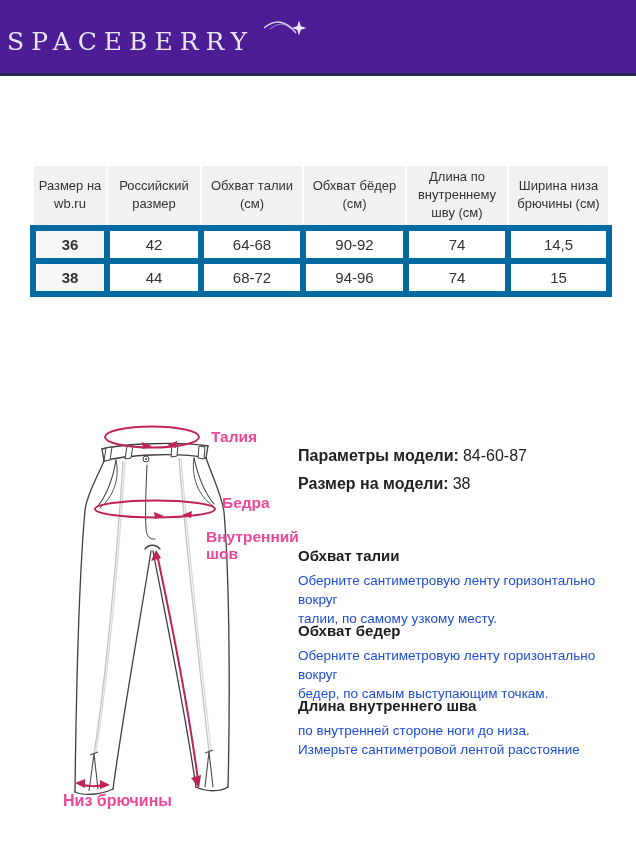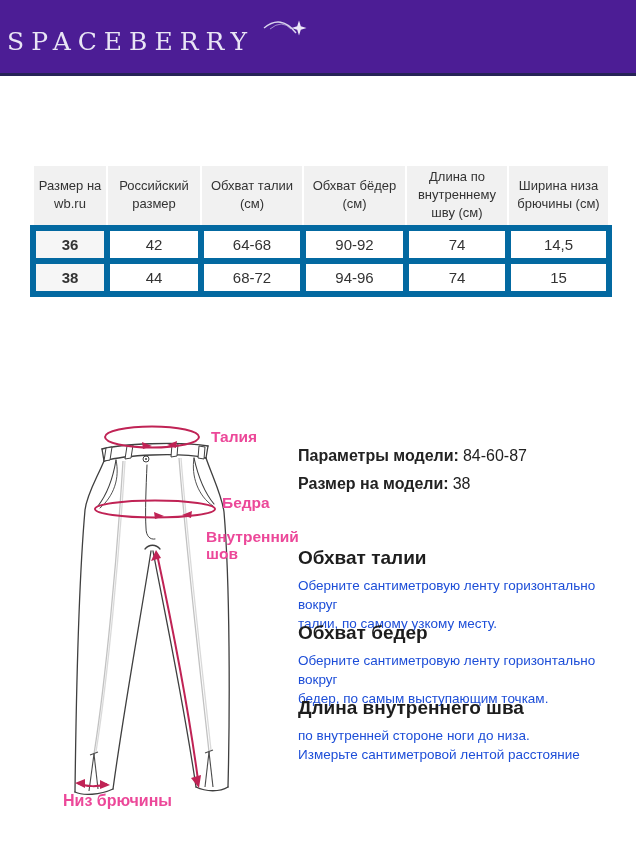--- a/index.html
+++ b/index.html
@@ -45,21 +45,21 @@
   .lbl-inseam{left:190px;top:528px;width:96px;margin-left:16px;}
   .lbl-hem{left:63px;top:792px;font-size:16px;}
   .pants-svg{position:absolute;left:20px;top:408px;width:280px;height:430px;}
   
   .model-info{position:absolute;left:298px;top:442px;width:330px;}
   .model-line{font-size:16px;color:#222;line-height:27.5px;white-space:nowrap;}
   .model-line .b{font-weight:700;margin-right:4px;}
   .measure-section{position:absolute;left:298px;width:320px;}
   .sec-0{top:547px;} .sec-1{top:622px;} .sec-2{top:697px;}
   .measure-section h3{
-    margin:0 0 7px 0;font-size:19px;font-weight:700;color:#1d1d1d;
+    margin:0 0 7px 0;font-size:15px;font-weight:700;color:#1d1d1d;
   }
   .measure-section .body-line{
     font-size:13.5px;color:#1d4ed8;line-height:19px;
   }
 </style>
 </head>
 <body>
 
 <div class="brand-header">
   <svg class="comet" viewBox="0 0 80 40">

